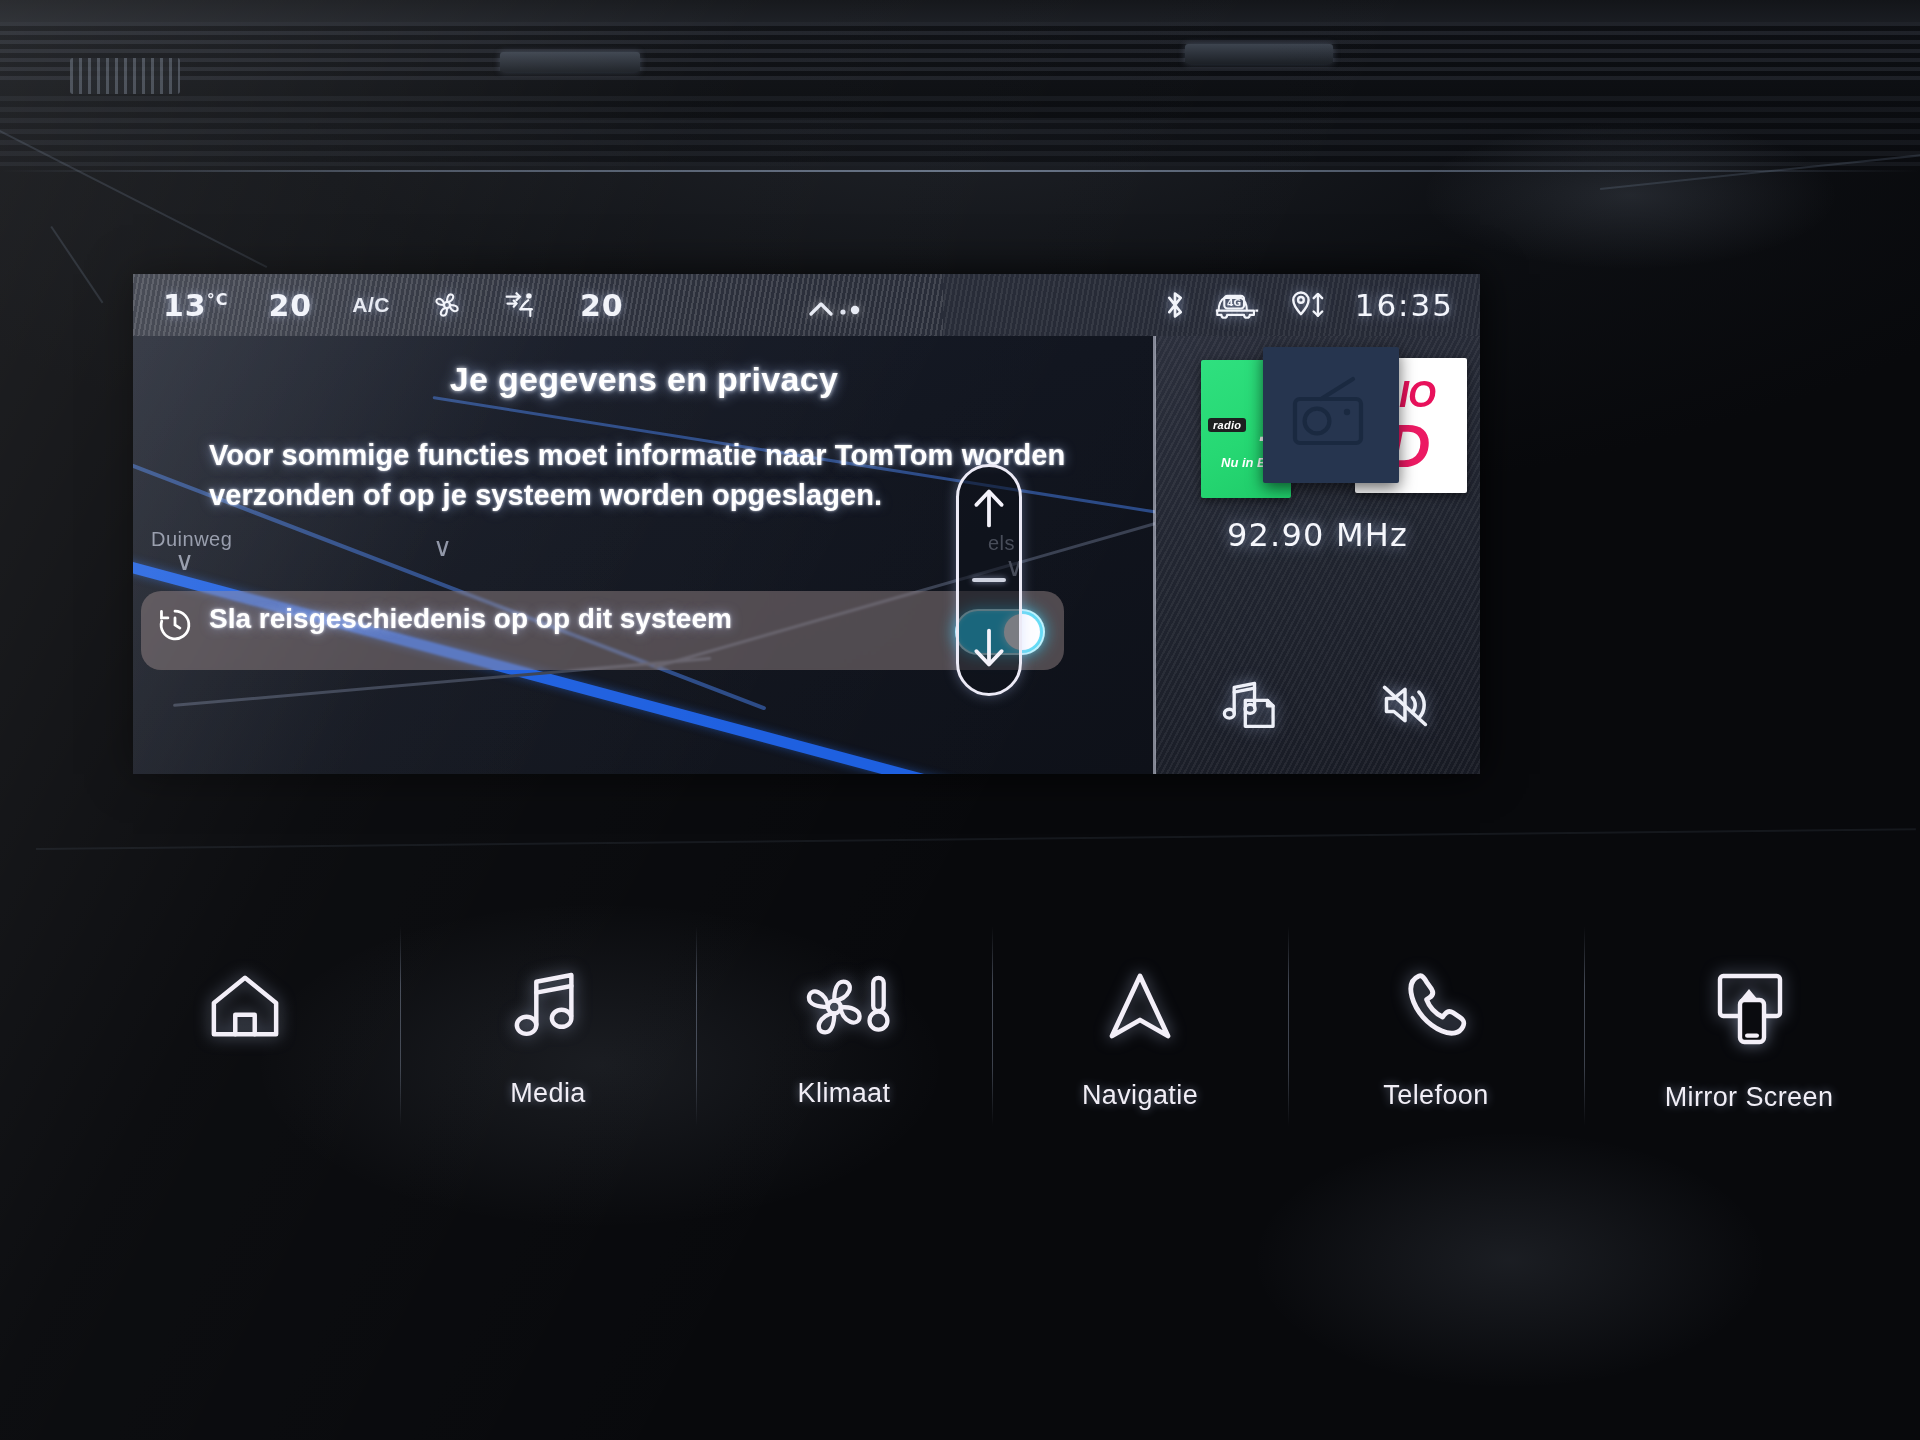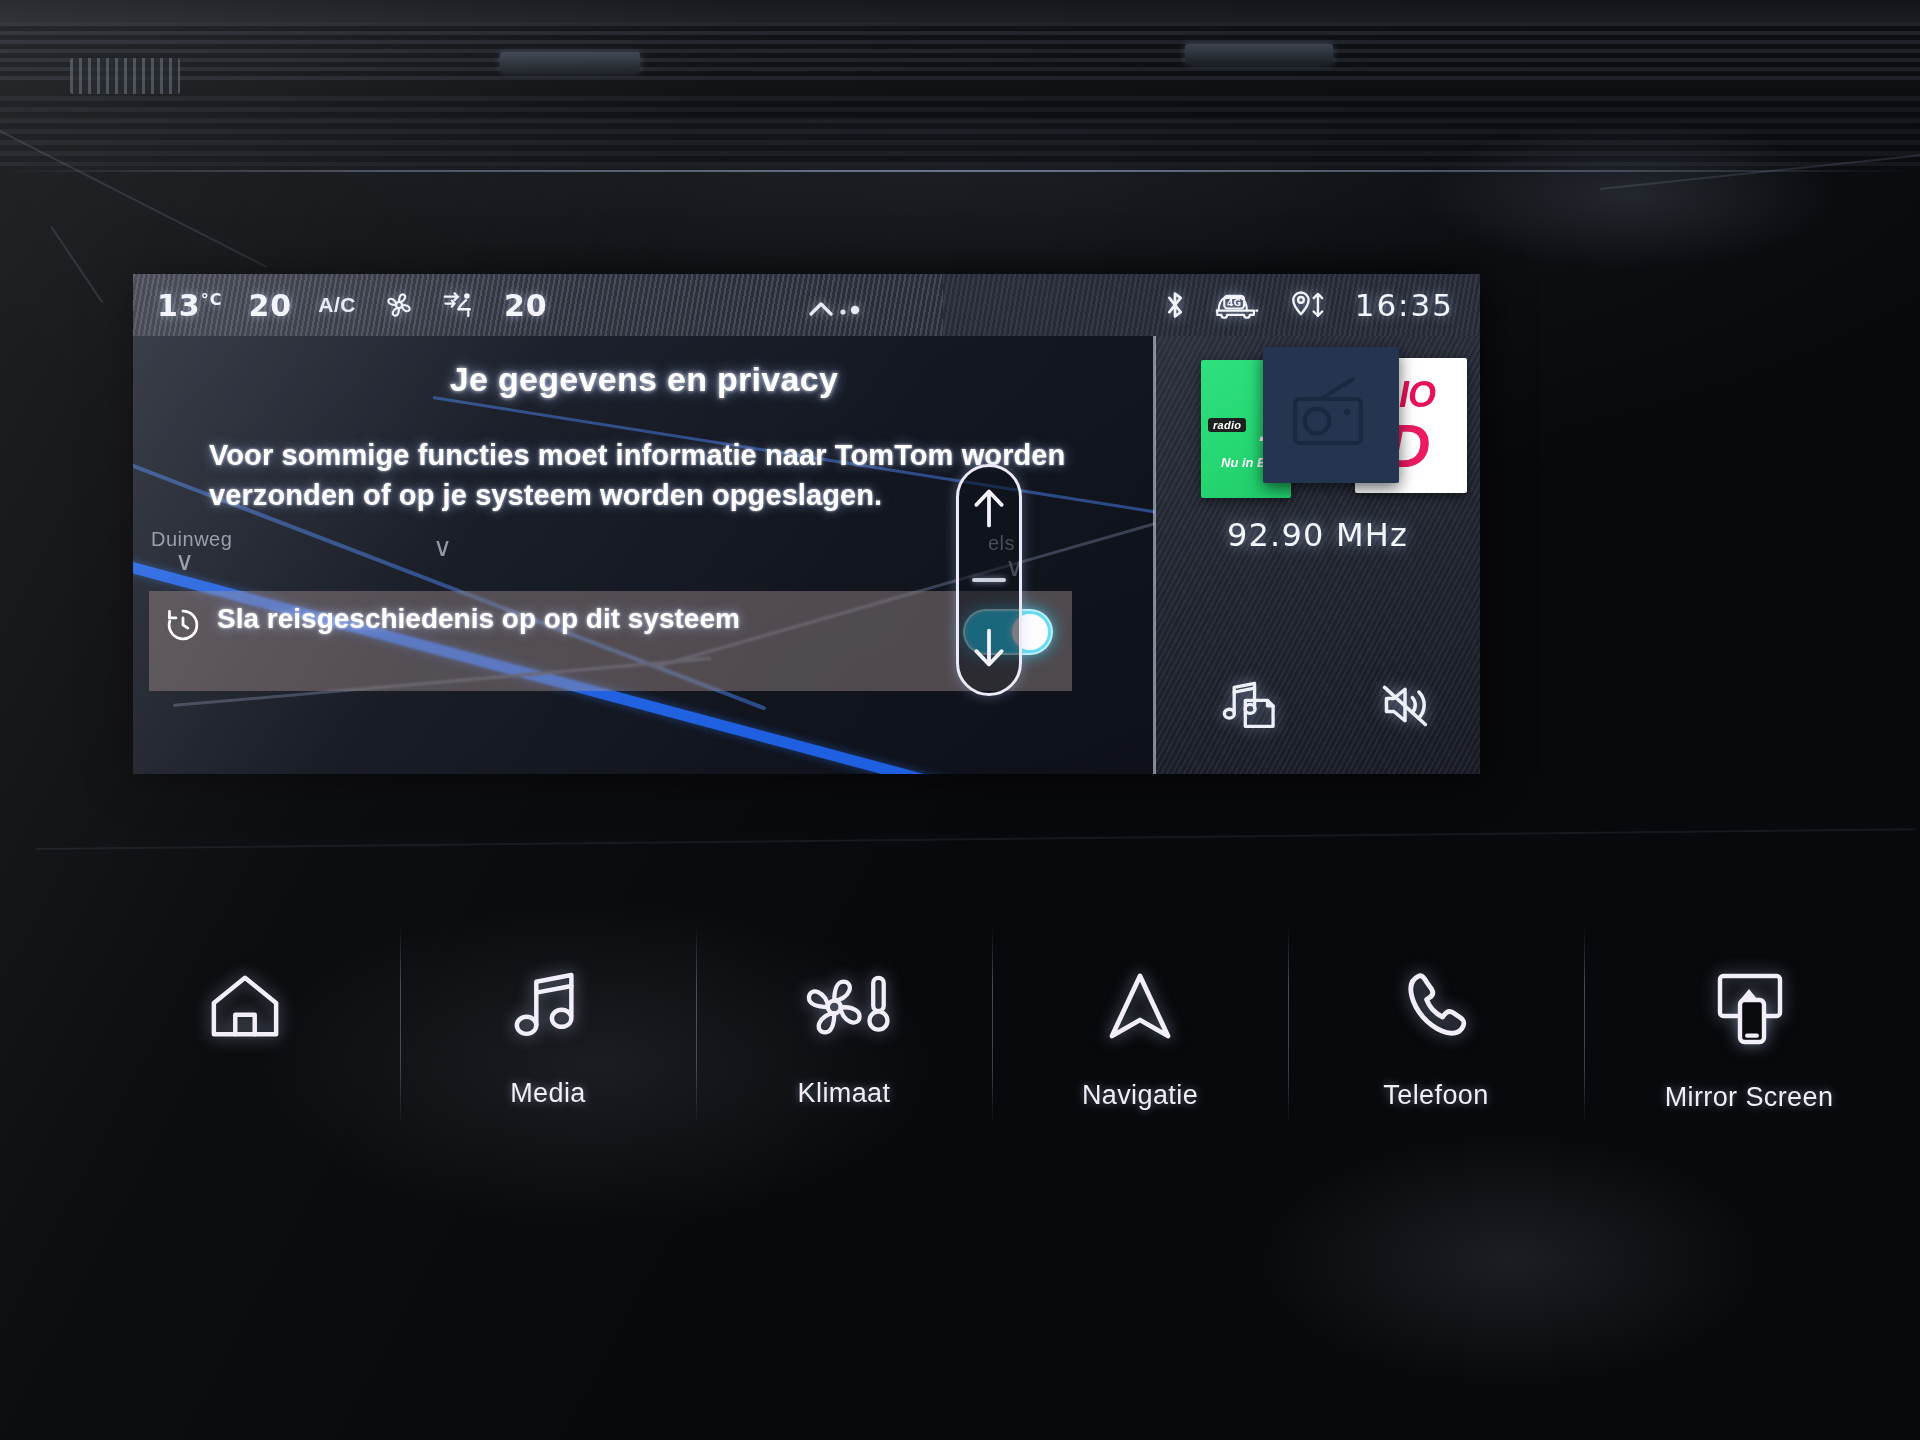--- a/index.html
+++ b/index.html
@@ -74,21 +74,21 @@
     display:flex; align-items:center;
   }
   #statusbar .hatch {
     position:absolute; left:0; top:0; width:810px; height:62px;
     background: repeating-linear-gradient(100deg, rgba(255,255,255,.13) 0px, rgba(255,255,255,.13) 2px, rgba(255,255,255,0) 2px, rgba(255,255,255,0) 5px);
   }
   #statusbar .hatch2 {
     position:absolute; left:810px; top:0; width:537px; height:62px;
     background: repeating-linear-gradient(100deg, rgba(255,255,255,.07) 0px, rgba(255,255,255,.07) 2px, rgba(255,255,255,0) 2px, rgba(255,255,255,0) 5px);
   }
-  .sb-left { position:relative; display:flex; align-items:center; gap:26px; padding-left:24px; z-index:2; }
+  .sb-left { position:relative; display:flex; align-items:center; gap:40px; padding-left:30px; z-index:2; }
   .sb-right{ position:absolute; right:26px; top:0; height:62px; display:flex; align-items:center; gap:26px; z-index:2; }
   .sb-txt { color:#f2f4fa; font-size:30px; font-weight:700; letter-spacing:1px;
             text-shadow:0 0 9px rgba(200,215,255,.55); font-family:"DejaVu Sans", sans-serif;}
   .sb-deg { font-size:16px; font-weight:700; vertical-align:super; }
   .sb-ac  { color:#e8ebf3; font-size:21px; font-weight:700; letter-spacing:.5px;
             text-shadow:0 0 8px rgba(200,215,255,.5); }
   .sb-time{ color:#f4f6fc; font-size:31px; font-weight:400; letter-spacing:2px;
             text-shadow:0 0 11px rgba(190,210,255,.6); font-family:"DejaVu Sans", sans-serif;}
   .sb-ico { display:flex; align-items:center; filter: drop-shadow(0 0 6px rgba(190,210,255,.55)); }
   .sb-cursor{ position:absolute; left:672px; top:24px; z-index:3; filter: drop-shadow(0 0 5px rgba(255,255,255,.5)); }
@@ -124,24 +124,25 @@
     color:#ffffff; font-size:34px; font-weight:700; letter-spacing:.3px;
     text-shadow: 0 0 14px rgba(175,200,255,.75), 0 0 4px rgba(255,255,255,.9);
   }
   #dlg-body {
     position:absolute; top:99px; left:76px; width:862px;
     color:#ffffff; font-size:29px; font-weight:700; line-height:40px;
     letter-spacing:.1px;
     text-shadow: 0 0 12px rgba(175,200,255,.6), 0 0 3px rgba(255,255,255,.8);
   }
   #toggle-row {
-    position:absolute; left:16px; top:255px; width:923px; height:100px;
+    position:absolute; left:8px; top:255px; width:923px; height:79px;
     background: rgba(170,150,150,.42);
     display:flex; align-items:flex-start;
     backdrop-filter: blur(1px);
+    border-radius: 20px;
   }
   #toggle-row .hist-ico { position:absolute; left:14px; top:14px; }
   #toggle-row .tg-title {
     position:absolute; left:68px; top:12px;
     color:#ffffff; font-size:28px; font-weight:700;
     text-shadow:0 0 11px rgba(190,205,255,.6),0 0 3px rgba(255,255,255,.8);
   }
   #toggle-row .tg-sub {
     position:absolute; left:68px; top:53px;
     color:#f0eef2; font-size:25px; font-weight:400;

